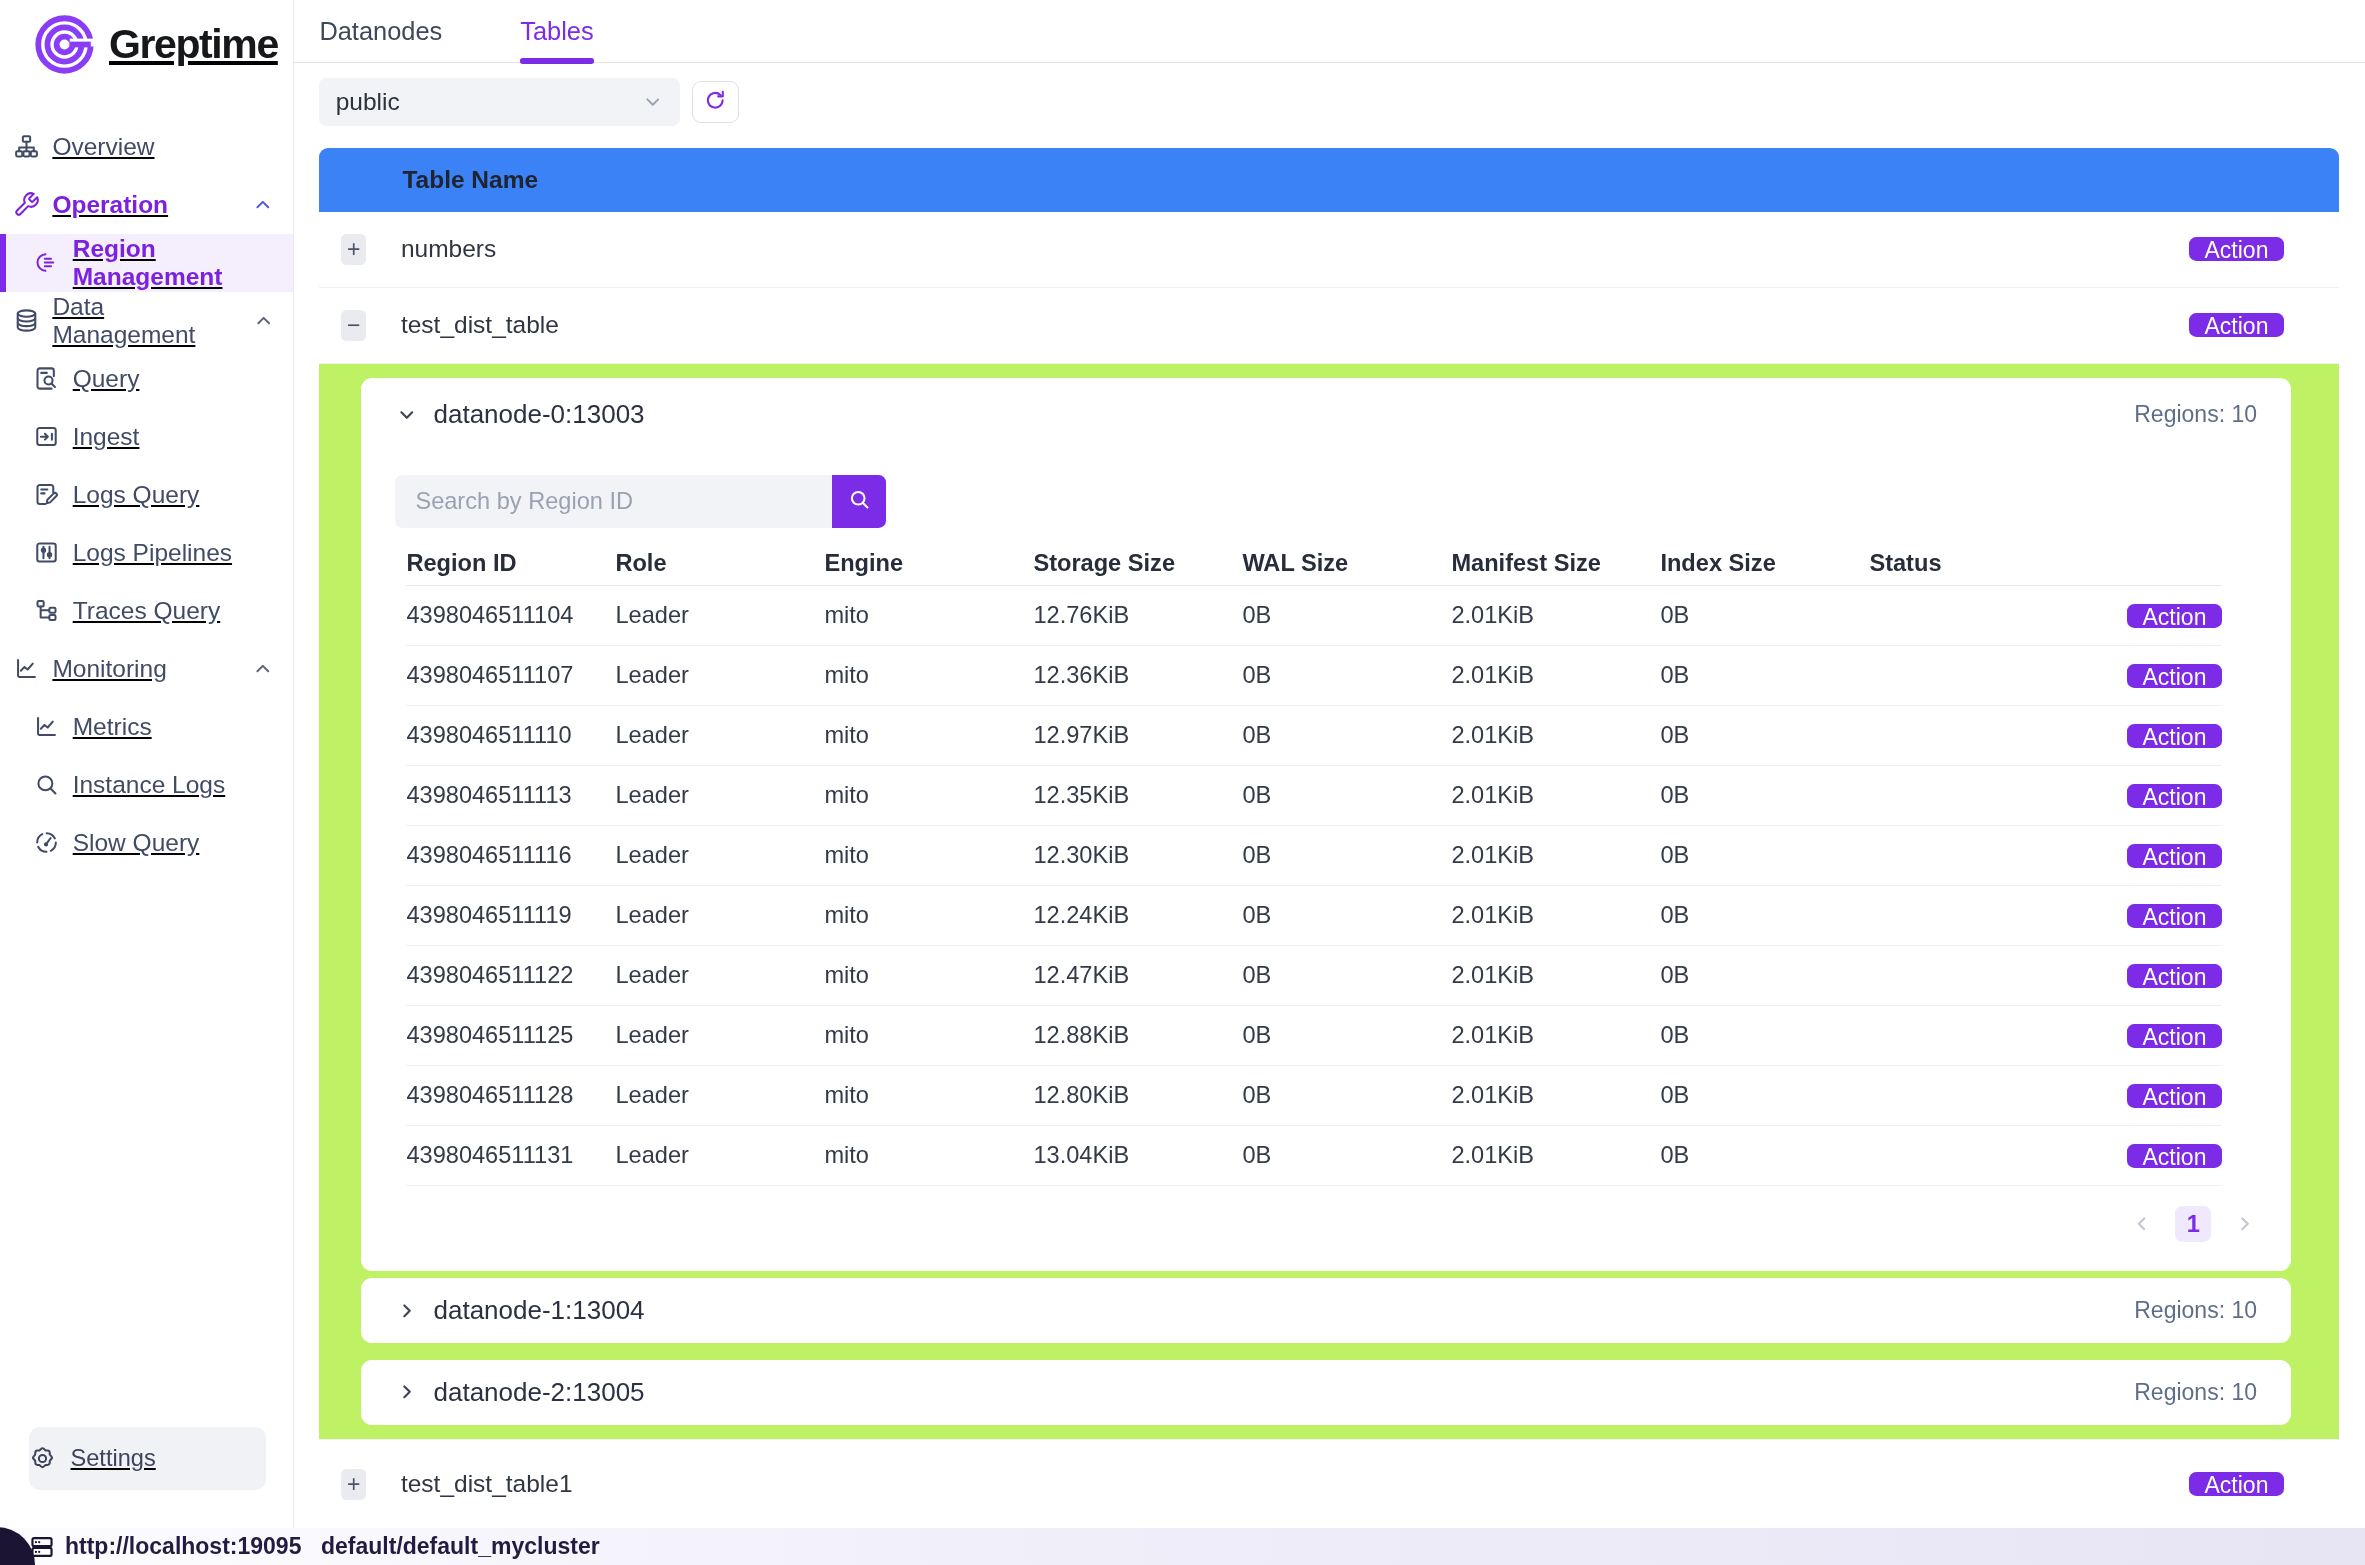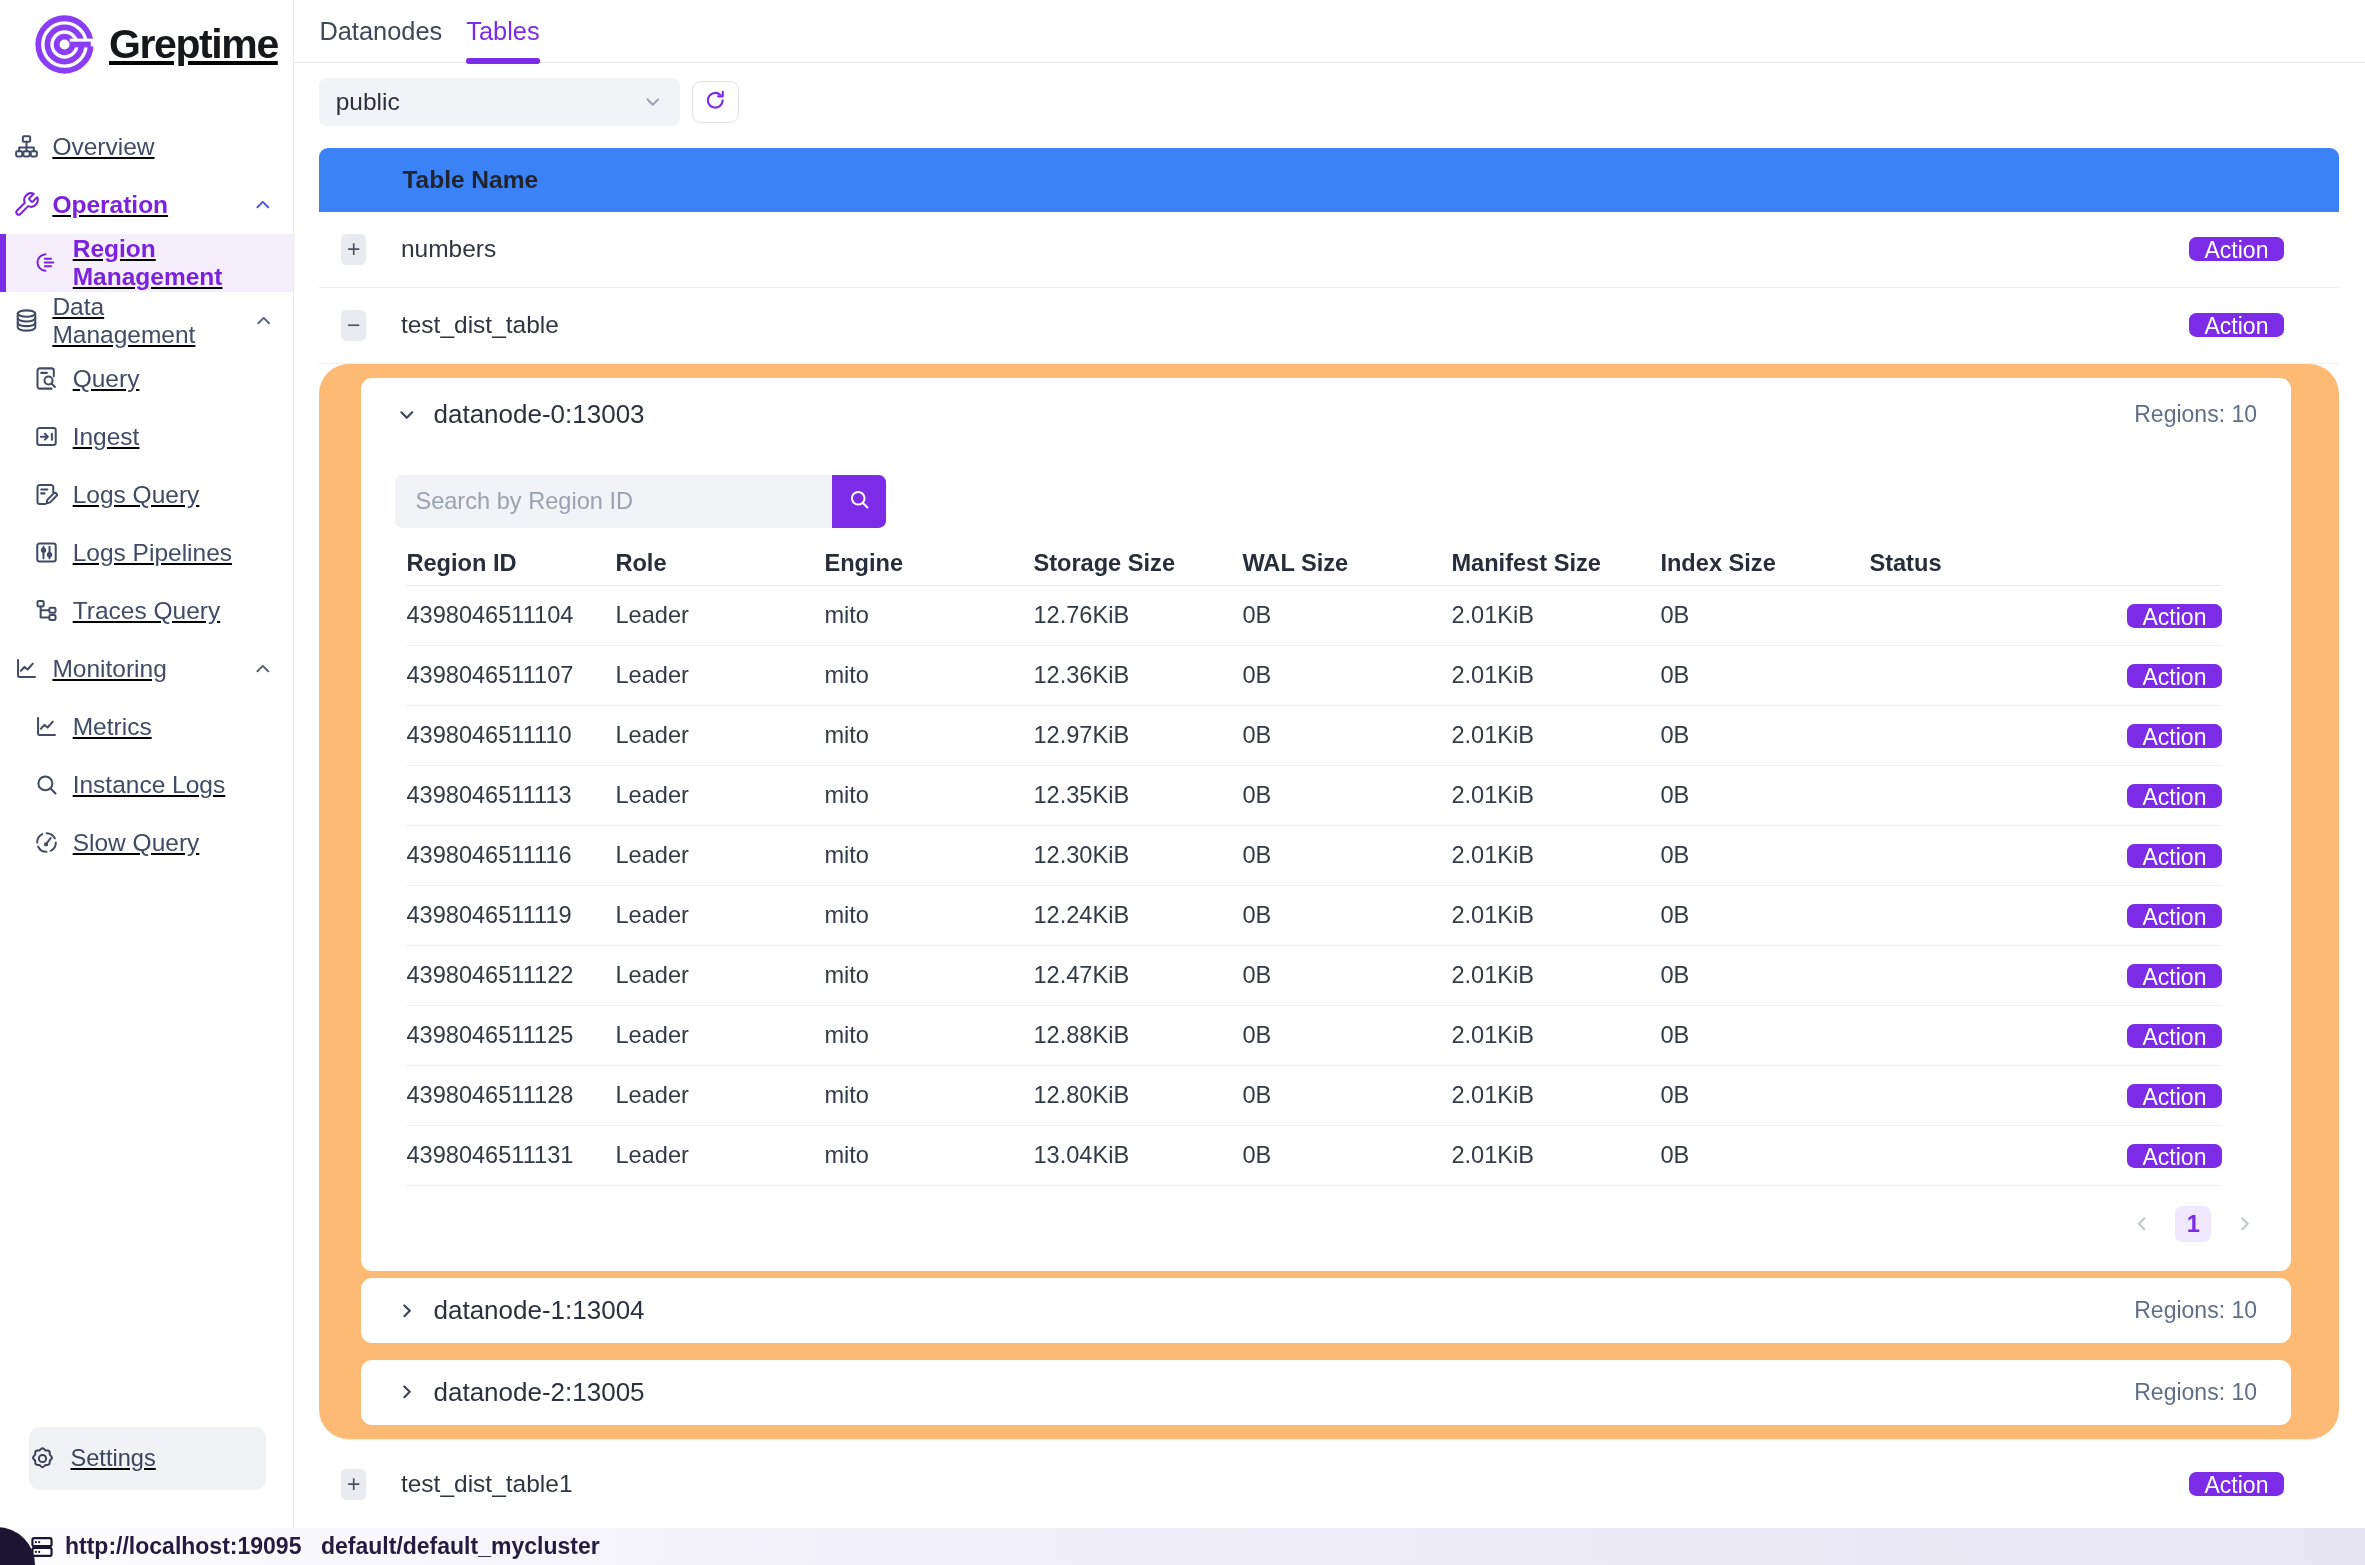--- a/index.html
+++ b/index.html
@@ -22,42 +22,42 @@
   .nav-item.active { background:#f4eefd; color:var(--purple-text); font-weight:700; }
   .nav-item.active::before { content:''; position:absolute; left:0; top:0; bottom:0; width:6.3px; background:var(--accent); }
   .nav-chevron { margin-left:auto; width:23.6px; height:23.6px; color:#5a6378; }
   .nav-chevron svg { width:100%; height:100%; }
   .section-active .nav-chevron { color:#4d58dd; }
   .settings-btn { margin:auto 27px 38px 29px; height:63px; background:#f1f2f5; border:none; border-radius:11px; display:flex; align-items:center; justify-content:flex-start; gap:14.5px; font-size:23.6px; color:#3c445c; font-family:inherit; cursor:pointer; }
   .settings-btn .nav-icon { margin-right:0; }
 
   
   .main { flex:1; display:flex; flex-direction:column; background:#fff; }
-  .tabbar { height:63px; display:flex; align-items:center; padding-left:25.4px; gap:24px; border-bottom:1.8px solid #e3e4ea; background:#fff; }
+  .tabbar { height:63px; display:flex; align-items:center; padding-left:25.4px; gap:78px; border-bottom:1.8px solid #e3e4ea; background:#fff; }
   .tab { position:relative; height:100%; display:flex; align-items:center; font-size:25.4px; color:#3f4859; cursor:pointer; }
   .tab.active { color:var(--accent); }
   .tab.active::after { content:''; position:absolute; left:0; right:0; bottom:-1.8px; height:5.4px; border-radius:2.7px; background:var(--accent); }
 
   .content { flex:1; padding:14.5px 27px 0 25.4px; overflow:hidden; }
   .toolbar { display:flex; gap:11.8px; height:48px; align-items:center; }
   .db-select { width:361px; height:48px; background:#f2f3f6; border-radius:7.3px; display:flex; align-items:center; padding:0 16.3px; font-size:24.5px; color:#2b313f; cursor:pointer; }
   .select-chev { margin-left:auto; width:23.6px; height:23.6px; color:#9aa1b0; }
   .select-chev svg { width:100%; height:100%; }
   .refresh-btn { width:47px; height:42px; background:#fff; border:1.8px solid #dfe1e8; border-radius:9px; color:var(--accent); display:flex; align-items:center; justify-content:center; cursor:pointer; }
   .refresh-btn svg { width:24.5px; height:24.5px; }
 
   .table-wrap { margin-top:22px; }
   .thead { height:64px; background:#3b82f6; border-radius:9px 9px 0 0; display:flex; align-items:center; padding-left:83px; font-weight:700; font-size:24.5px; color:#20242f; }
   .trow { height:76px; border-bottom:0.9px solid #eef0f3; display:flex; align-items:center; padding:0 55px 0 22px; background:#fff; }
   .trow.last { height:88px; border-bottom:none; }
   .expander { width:24.5px; height:31px; border-radius:5.4px; background:#e9ebf0; color:#4a5265; font-size:23px; display:flex; align-items:center; justify-content:center; border:none; cursor:pointer; font-family:inherit; }
   .trow .tname { margin-left:35px; font-size:24.5px; color:#2f3542; }
   .action-btn { margin-left:auto; width:95px; height:24px; background:var(--accent); color:#fff; border:none; border-radius:7.3px; font-size:23px; font-family:inherit; cursor:pointer; }
 
-  .expand-zone { background:#fdba74; padding:14.5px 48px 14.5px 42px; border-bottom:0.9px solid #eef0f3;border-radius:30px; }
+  .expand-zone { background:#bef264; padding:14.5px 48px 14.5px 42px; border-bottom:0.9px solid #eef0f3; }
   .dn-card { background:#fff; border-radius:11px; }
   .dn-card.collapsed { height:65px; display:flex; align-items:center; padding:0 34px; margin-top:16.3px; cursor:pointer; }
   .dn-card.collapsed.first-collapsed { margin-top:7.3px; }
   .dn-expanded { padding:0 34px; }
   .dn-header { height:73px; display:flex; align-items:center; cursor:pointer; }
   .dn-chev { width:23.6px; height:23.6px; color:#3c4456; flex:0 0 23.6px; }
   .dn-chev svg { width:100%; height:100%; }
   .dn-title { font-size:26px; color:#2b3140; margin-left:14.5px; }
   .regions { margin-left:auto; font-size:23px; color:#5f6e88; }
 

